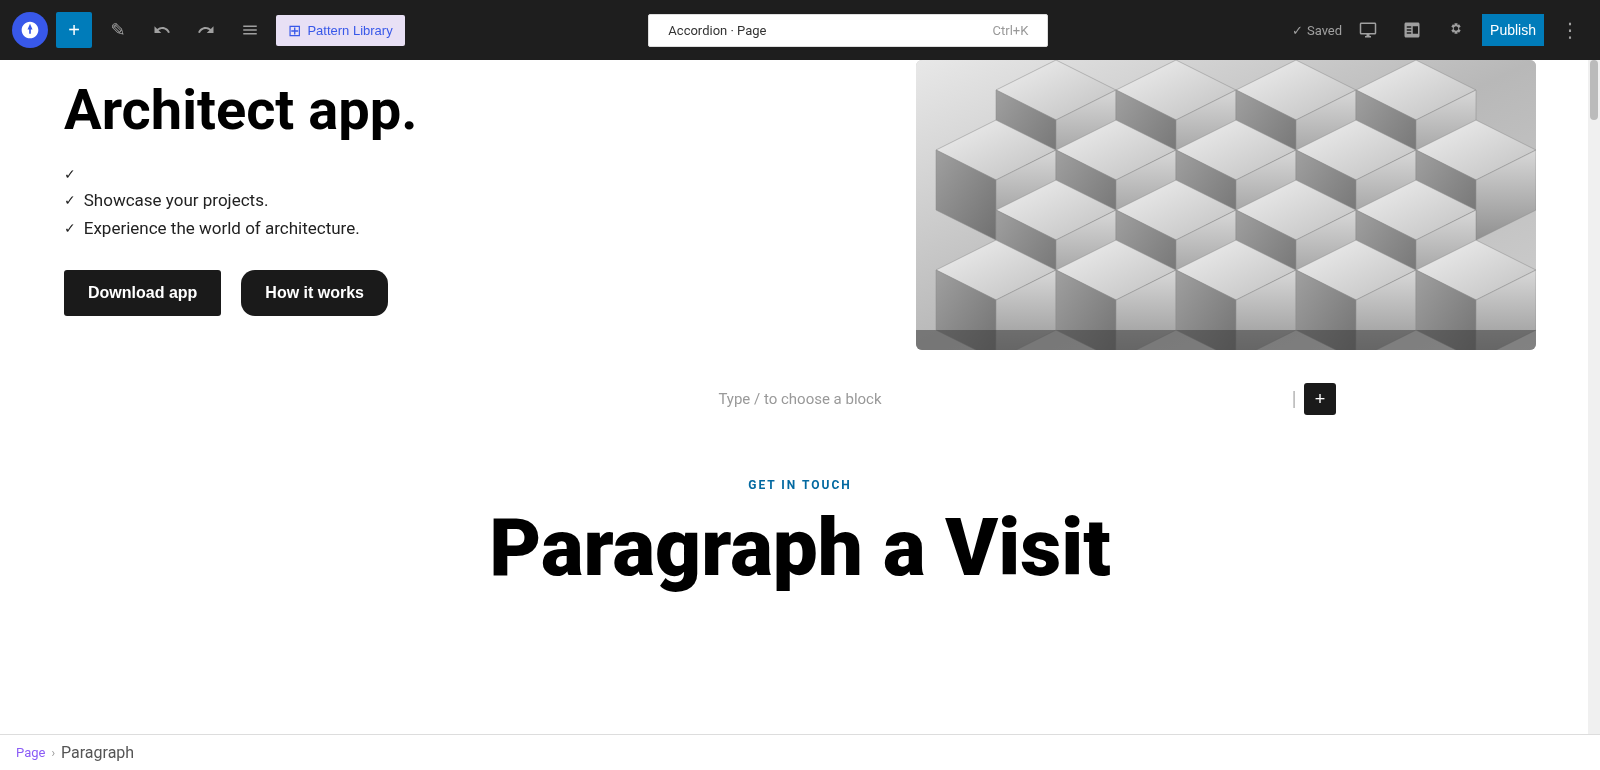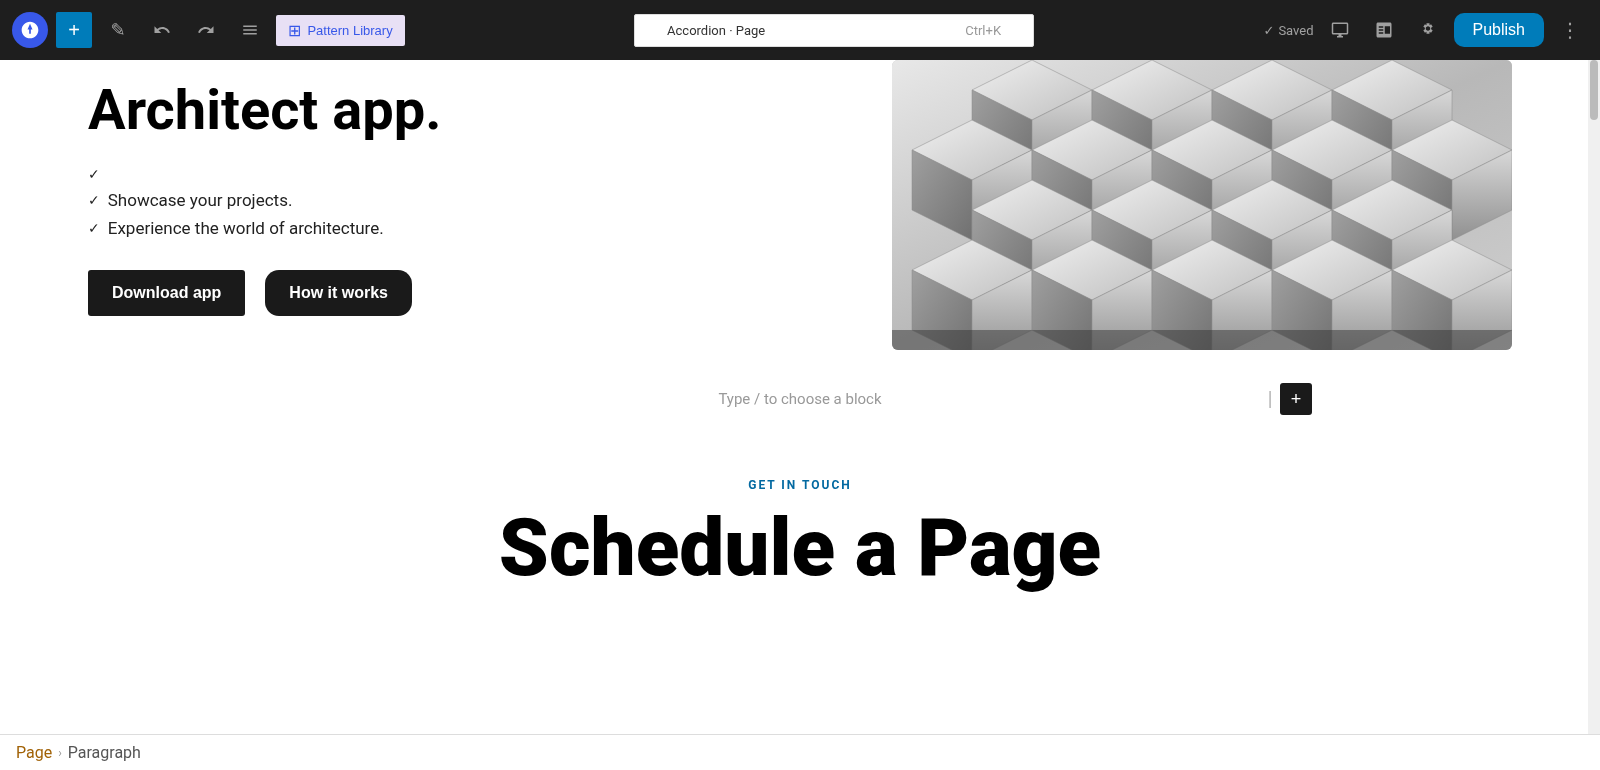--- a/index.html
+++ b/index.html
@@ -59,43 +59,43 @@
     .center-area {
       flex: 1;
       display: flex;
       align-items: center;
       justify-content: center;
     }
     .page-title-bar {
       background: #fff;
       border: 1px solid #ddd;
       border-radius: 2px;
-      padding: 8px 32px;
+      padding: 8px 19px;
       display: flex; align-items: center; gap: 4px;
       font-size: 13px;
       color: #333;
       min-width: 400px;
       justify-content: space-between;
     }
     .page-title-text { font-size: 13px; color: #333; }
     .shortcut { color: #999; font-size: 13px; margin-left: 36px; }
     .right-toolbar {
       display: flex;
       align-items: center;
       gap: 8px;
     }
     .saved-text { color: #a0a0a0; font-size: 13px; display: flex; align-items: center; gap: 4px; }
     .saved-text .check { color: #a0a0a0; }
     .publish-btn {
       background: #007cba;
       color: #fff;
       border: none;
-      border-radius: 10px;
-      padding: 8px 19px;
-      font-size: 16px;
+      border-radius: 0;
+      padding: 8px 8px;
+      font-size: 14px;
       font-weight: 500;
       cursor: pointer;
     }
     .more-btn {
       width: 36px; height: 36px;
       background: transparent;
       border: none;
       color: #a0a0a0;
       font-size: 20px;
       cursor: pointer;
@@ -117,21 +117,21 @@
       width: 8px;
       left: 2px;
       height: 60px;
       background: #bbb;
       border-radius: 4px;
     }
 
     
     .main-content {
       margin-top: 60px;
-      padding: 0 88px;
+      padding: 0 64px;
       background: #fff;
       min-height: calc(770px - 60px - 36px);
       position: relative;
       overflow: hidden;
     }
 
     
     .hero-section {
       display: flex;
       align-items: flex-start;
@@ -276,22 +276,22 @@
     }
     .status-bar-text {
       font-size: 16px;
       color: #555;
     }
     .status-bar-sep {
       color: #999;
       font-size: 12px;
     }
     .status-breadcrumb-link {
-      font-size: 16px;
-      color: #a16207;
+      font-size: 13px;
+      color: #8b5cf6;
       cursor: pointer;
       text-decoration: none;
     }
   </style>
 </head>
 <body>
 
 <div class="toolbar">
 
   <div class="wp-logo">
@@ -496,21 +496,21 @@
   </div>
 
   <div class="empty-block">
     <span class="empty-block-text">Type / to choose a block</span>
     <span class="cursor-indicator">|</span>
     <button class="add-block-btn">+</button>
   </div>
 
   <div class="get-in-touch">
     <div class="section-label">GET IN TOUCH</div>
-    <h2 class="section-big-title">Schedule a Page</h2>
+    <h2 class="section-big-title">Paragraph a Visit</h2>
   </div>
 
 </div>
 
 <div class="status-bar">
   <a class="status-breadcrumb-link">Page</a>
   <span class="status-bar-sep">›</span>
   <span class="status-bar-text">Paragraph</span>
 </div>
 

